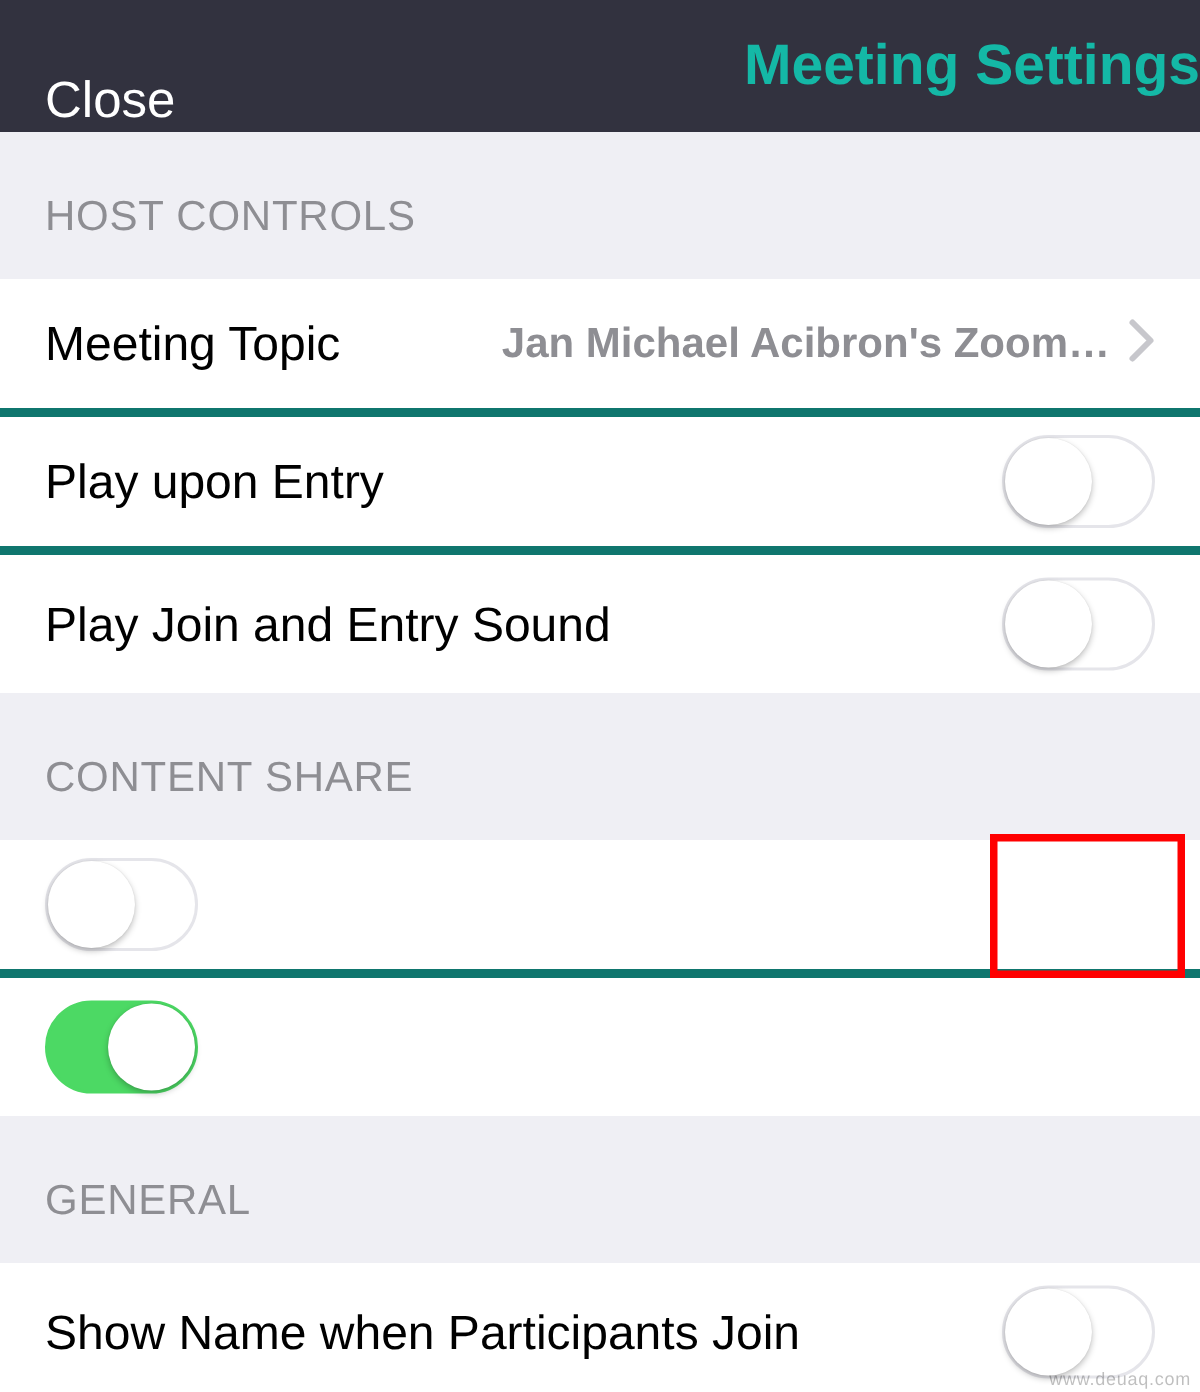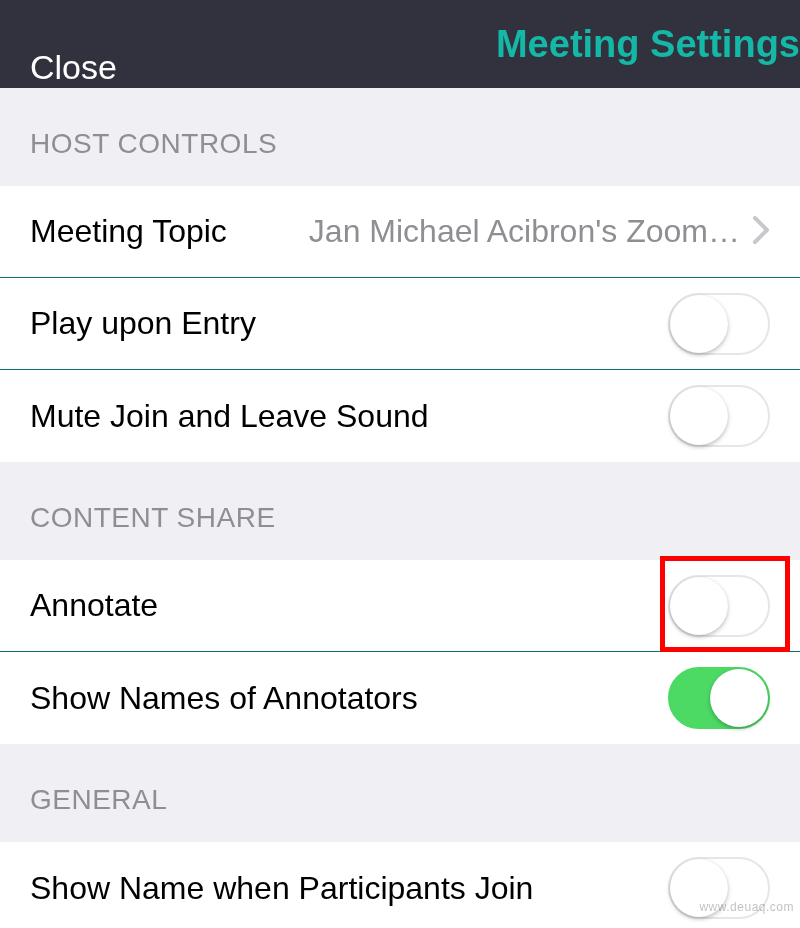--- a/index.html
+++ b/index.html
@@ -40,35 +40,35 @@
   }
 
   .row {
     background: #ffffff;
     height: 92px;
     padding: 0 30px;
     display: flex;
     align-items: center;
     justify-content: space-between;
     position: relative;
-    border-bottom: 1px solid #0f766e;
+    border-bottom: 6px solid #0f766e;
   }
   .row:last-child { border-bottom: none; }
 
   .row-label {
     color: #000000;
     font-size: 32px;
     font-weight: 400;
     white-space: nowrap;
   }
 
   .row-value {
     color: #8e8e93;
-    font-size: 32px;
-    font-weight: 400;
+    font-size: 28px;
+    font-weight: 700;
     flex: 1;
     text-align: right;
     margin-left: 20px;
     white-space: nowrap;
     overflow: hidden;
     text-overflow: ellipsis;
   }
 
   .chevron {
     margin-left: 12px;
@@ -105,21 +105,21 @@
 
   .highlight-box {
     position: absolute;
     border: 5px solid #ff0000;
     pointer-events: none;
   }
 
   .watermark {
     position: absolute;
     right: 6px;
-    bottom: 14px;
+    bottom: 2px;
     font-size: 12px;
     color: rgba(0,0,0,0.25);
     letter-spacing: 0.5px;
   }
 
   .group {
     background: #ffffff;
   }
 </style>
 </head>
@@ -144,41 +144,39 @@
   </div>
 
   <div class="row">
     <span class="row-label">Play upon Entry</span>
     <div class="toggle">
       <div class="knob"></div>
     </div>
   </div>
 
   <div class="row">
-    <span class="row-label">Mute Join and Leave Sound</span>
+    <span class="row-label">Play Join and Entry Sound</span>
     <div class="toggle">
       <div class="knob"></div>
     </div>
   </div>
 
 </div>
 
 <div class="section-header">CONTENT SHARE</div>
 <div class="group">
 
   <div class="row" style="position:relative;">
-    <span class="row-label">Annotate</span>
     <div class="toggle">
       <div class="knob"></div>
     </div>
     <div class="highlight-box" style="top:-4px; right:10px; width:130px; height:96px;"></div>
   </div>
 
   <div class="row">
-    <span class="row-label">Show Names of Annotators</span>
     <div class="toggle on">
       <div class="knob"></div>
     </div>
   </div>
 
 </div>
 
 <div class="section-header">GENERAL</div>
 <div class="group">
 

